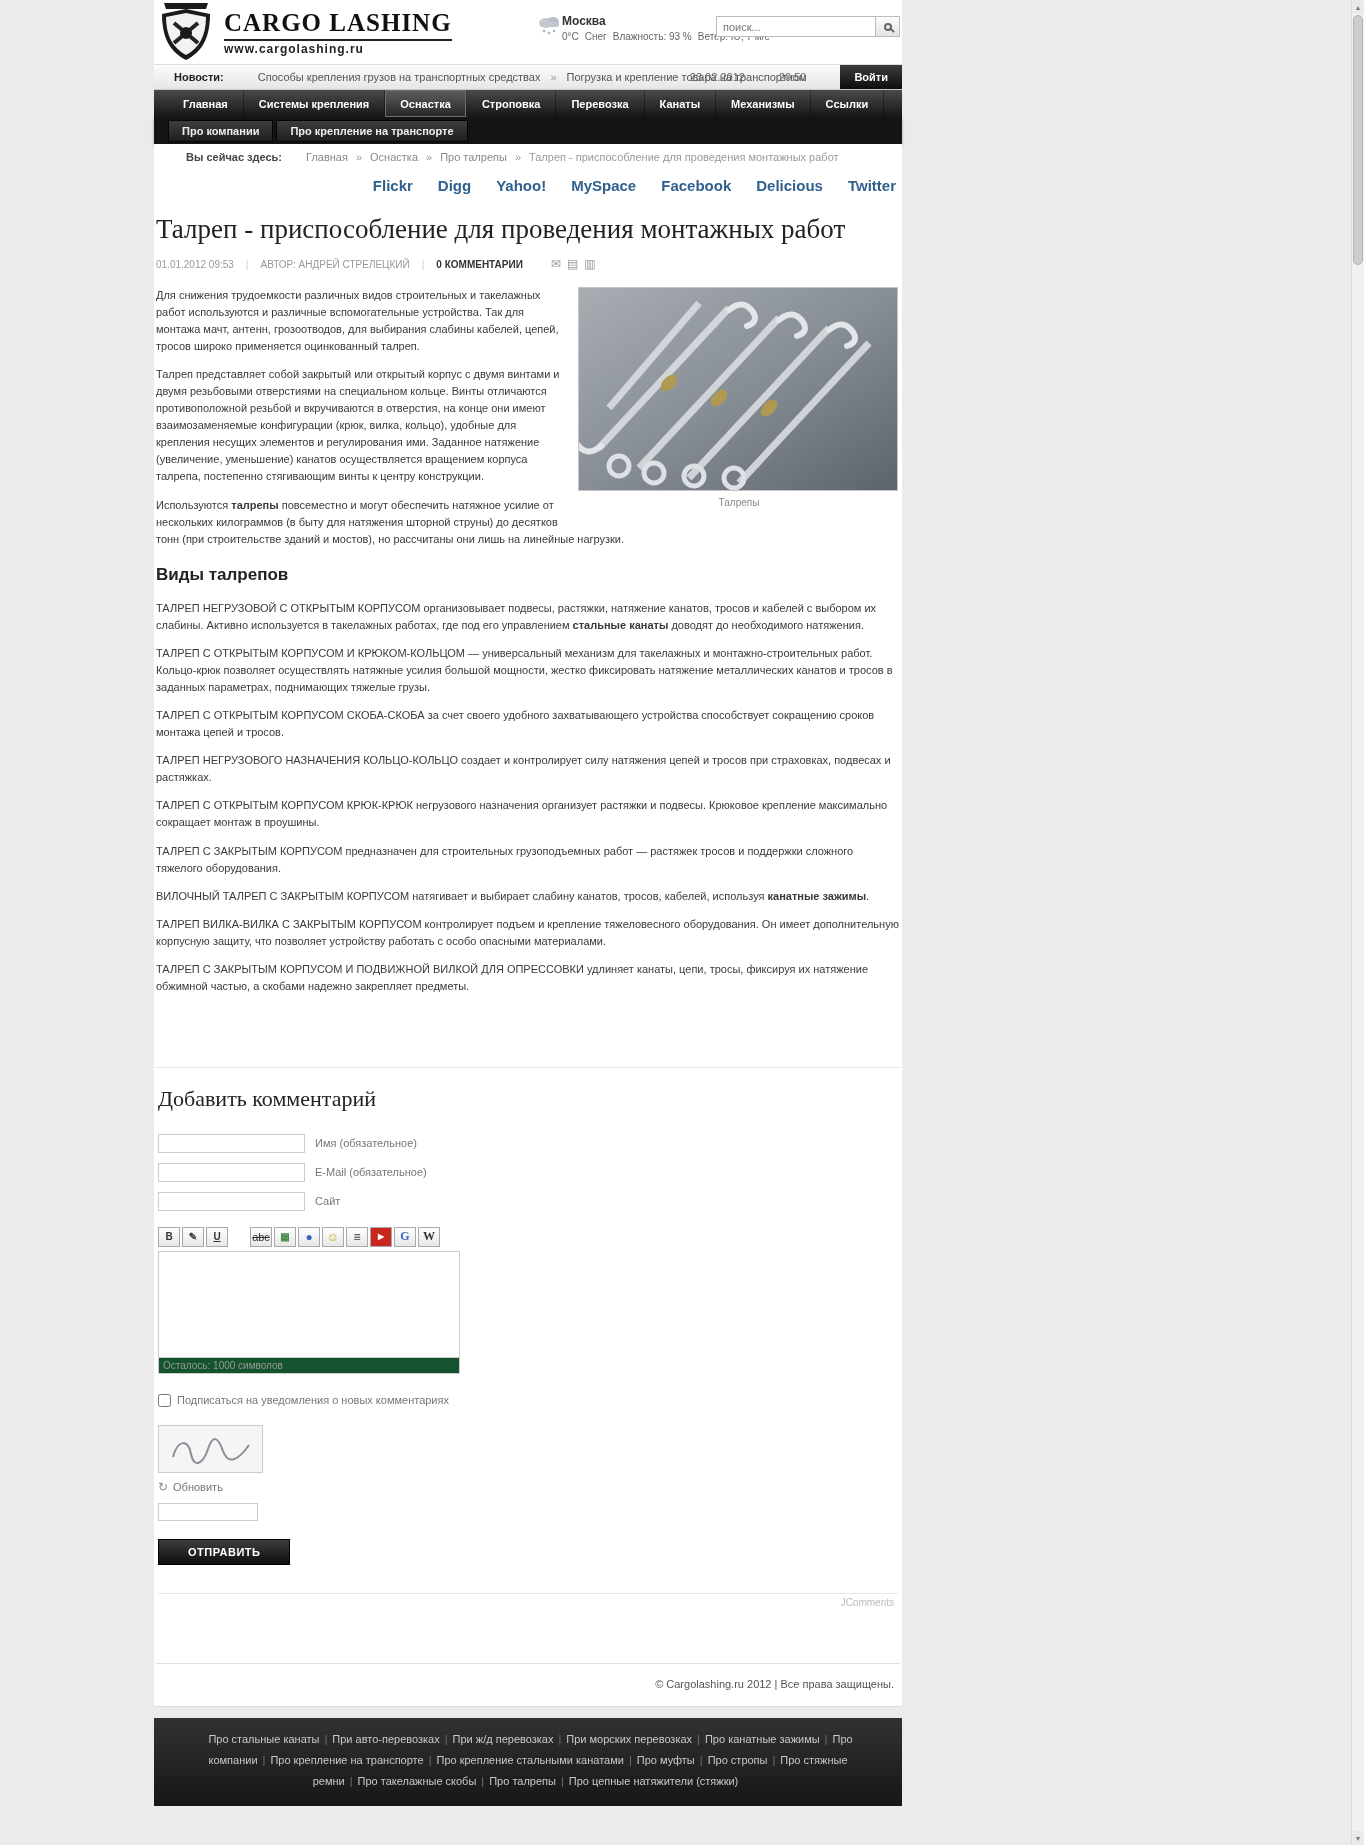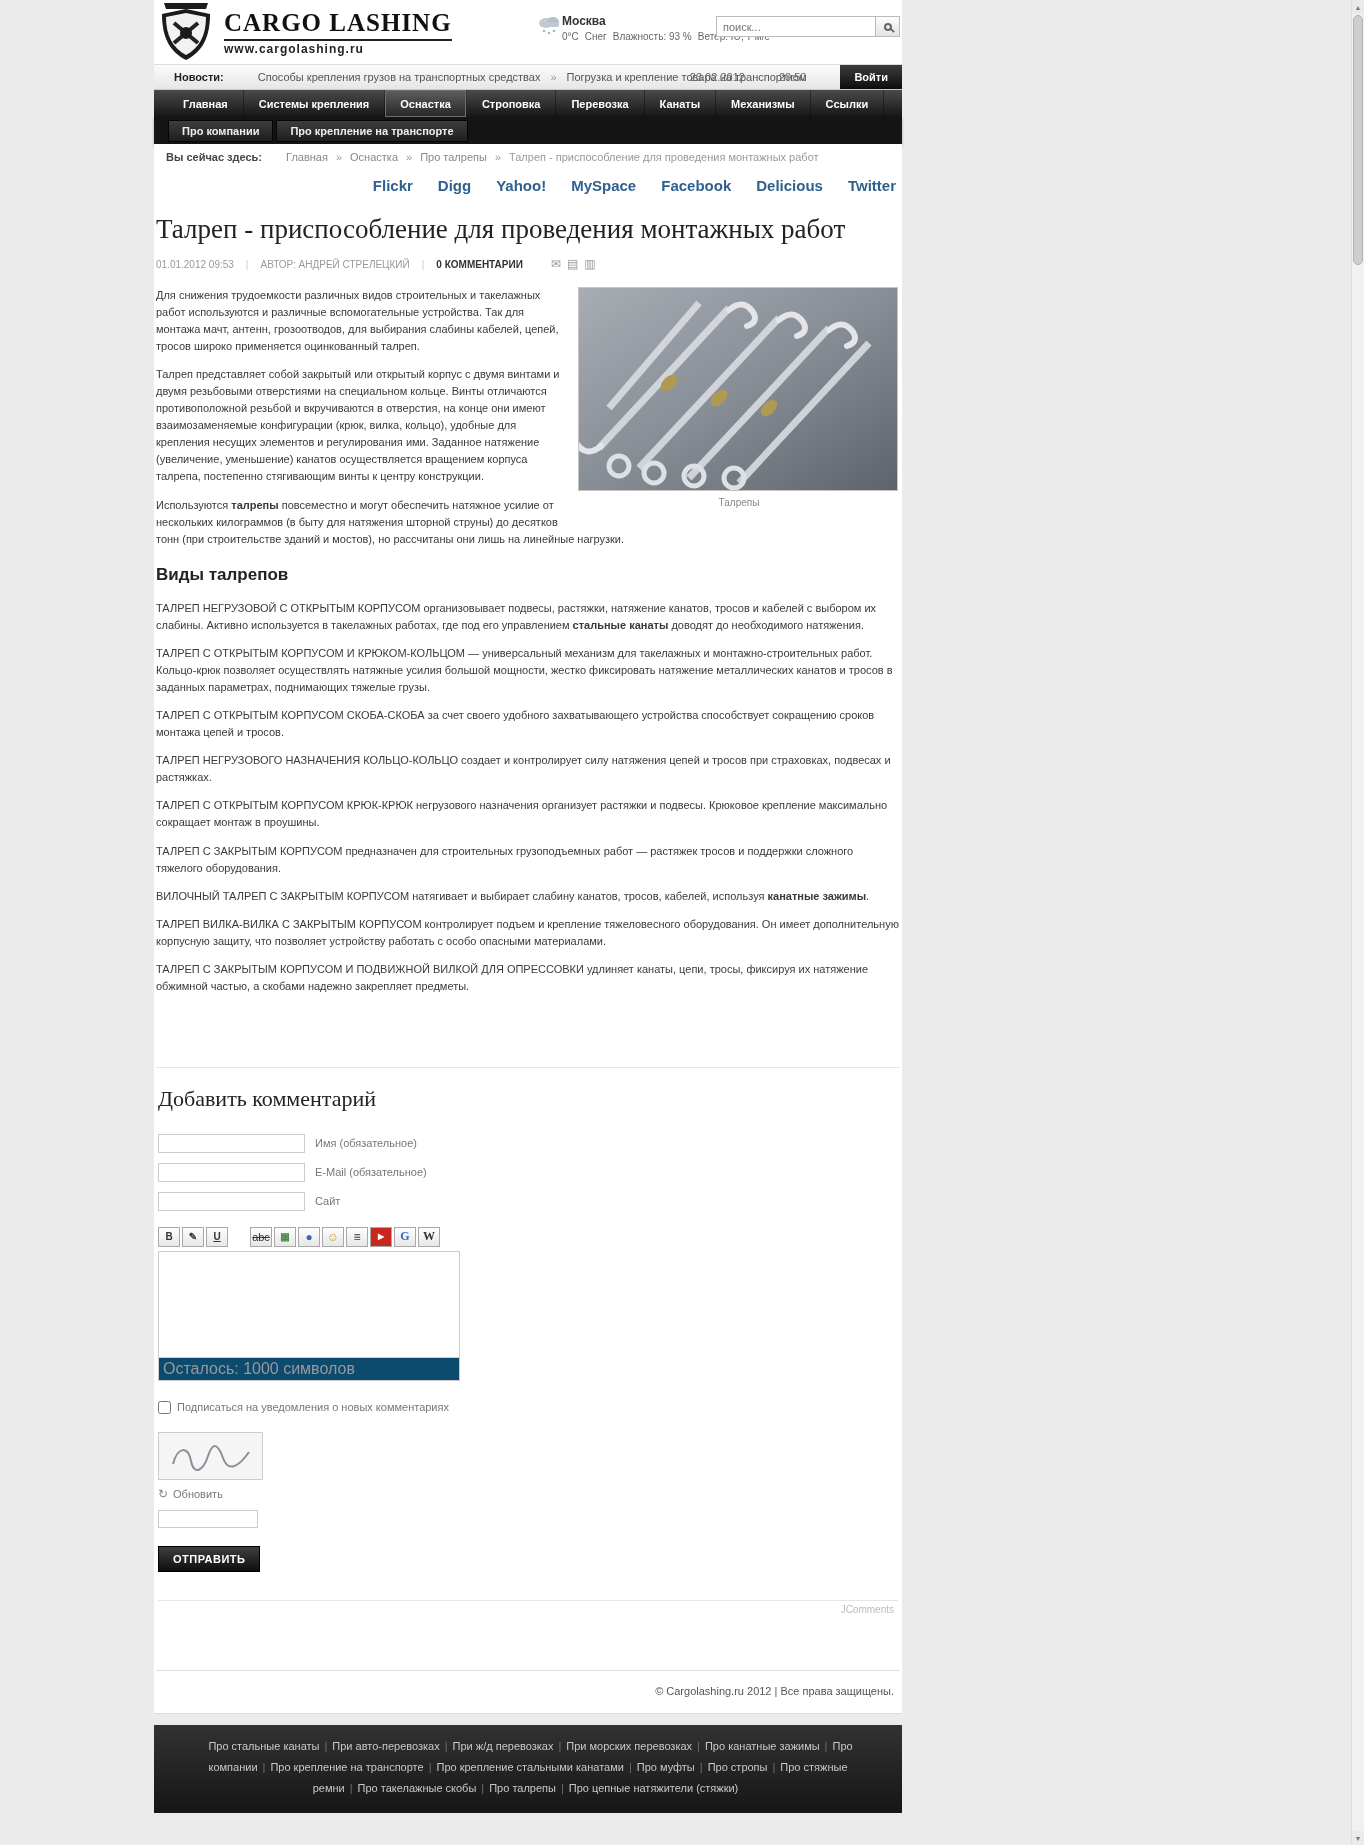--- a/index.html
+++ b/index.html
@@ -37,21 +37,21 @@
   
   .mainnav { height:27px; background:linear-gradient(#4a4a4a,#161616); display:flex; align-items:stretch; padding-left:14px; }
   .nav-item { color:#fff; font-size:11px; font-weight:bold; padding:0 15px; display:flex; align-items:center; text-decoration:none; cursor:pointer; border-right:1px solid rgba(0,0,0,0.35); }
   .nav-item.active { background:linear-gradient(#5e5e5e,#262626); box-shadow:inset 0 0 0 1px #6e6e6e; }
 
   
   .subnav { height:27px; background:#141414; display:flex; align-items:center; gap:3px; padding-left:14px; box-shadow:0 2px 3px rgba(0,0,0,0.25); }
   .subnav-item { background:linear-gradient(#3d3d3d,#1e1e1e); border:1px solid #060606; color:#eee; font-size:11px; font-weight:bold; padding:4px 13px; text-decoration:none; cursor:pointer; }
 
   
-  .breadcrumbbar { height:25px; display:flex; align-items:center; font-size:11px; padding-left:12px; color:#999; background:#fff; }
+  .breadcrumbbar { height:25px; display:flex; align-items:center; font-size:11px; padding-left:32px; color:#999; background:#fff; }
   .bc-label { font-weight:bold; color:#444; margin-right:24px; }
   .bc-items { display:flex; align-items:center; gap:8px; }
   .bc-item { color:#888; text-decoration:none; cursor:pointer; }
   .bc-item.current { color:#999; cursor:default; }
 
   
   .socialrow { display:flex; justify-content:flex-end; gap:25px; font-size:15px; font-weight:bold; padding:8px 6px 6px 0; }
   .social-link { color:#30618e; text-decoration:none; cursor:pointer; }
 
   
@@ -79,29 +79,29 @@
   .tb-underline { text-decoration:underline; }
   .tb-strikethrough { text-decoration:line-through; font-size:11px; font-weight:normal;margin-left:20px; }
   .tb-image { color:#4a8a4a; }
   .tb-link-globe { color:#3566c0; font-size:12px; }
   .tb-smiley { color:#d4a017; font-size:12px; font-weight:normal; }
   .tb-list { font-weight:normal; font-size:12px; }
   .tb-youtube { background:#c9271e; color:#fff; font-size:8px; }
   .tb-google { color:#3566c0; font-family:"Liberation Serif", serif; font-size:12px; }
   .tb-wikipedia { font-family:"Liberation Serif", serif; font-size:12px; }
   .comment-textarea { width:302px; height:107px; border:1px solid #ccc; resize:none; font-size:11px; padding:3px; display:block; }
-  .ta-footer { width:302px; border:1px solid #ccc; border-top:none; background:#0c4a6e; font-size:16px; color:#999; padding:2px 4px; }
+  .ta-footer { width:302px; border:1px solid #ccc; border-top:none; background:#14532d; font-size:10px; color:#999; padding:2px 4px; }
   .subscribe { display:flex; align-items:center; gap:6px; margin-top:20px; font-size:11px; color:#777; }
   .subscribe input { width:13px; height:13px; }
   .captcha-box { margin-top:18px; width:105px; height:48px; border:1px solid #ccc; background:#f5f5f5; display:flex; align-items:center; justify-content:center; }
   .refresh-row { display:flex; align-items:center; gap:5px; margin-top:7px; font-size:11px; color:#777; }
   .refresh-icon { font-size:12px; color:#888; }
   .refresh-link { color:#777; text-decoration:none; cursor:pointer;text-align:center; }
   .captcha-input { width:100px; height:18px; border:1px solid #ccc; margin-top:9px; display:block; }
-  .submit-btn { margin-top:18px; background:linear-gradient(#3e3e3e,#0e0e0e); color:#fff; font-weight:bold; font-size:11px; letter-spacing:0.5px; padding:6px 14px; border:1px solid #000; cursor:pointer;text-align:center; }
+  .submit-btn { margin-top:18px; background:linear-gradient(#3e3e3e,#0e0e0e); color:#fff; font-weight:bold; font-size:11px; letter-spacing:0.5px; padding:6px 29px; border:1px solid #000; cursor:pointer;text-align:center; }
   .jcomments-row { border-top:1px solid #e6e6e6; margin-top:28px; padding:3px 4px; text-align:right; font-size:10px; color:#bbb; }
 
   
   .copyright { margin-top:52px; border-top:1px solid #e0e0e0; text-align:right; font-size:11px; color:#555; padding:14px 6px 16px; }
 
   
   .footerbar { margin-top:11px; background:linear-gradient(#323232,#161616); padding:11px 40px 14px; text-align:center; font-size:11px; color:#bbb; line-height:1.9; }
   .footer-link { color:#c9c9c9; text-decoration:none; cursor:pointer; margin:0 5px; }
   .fsep { color:#6f6f6f; }
 

